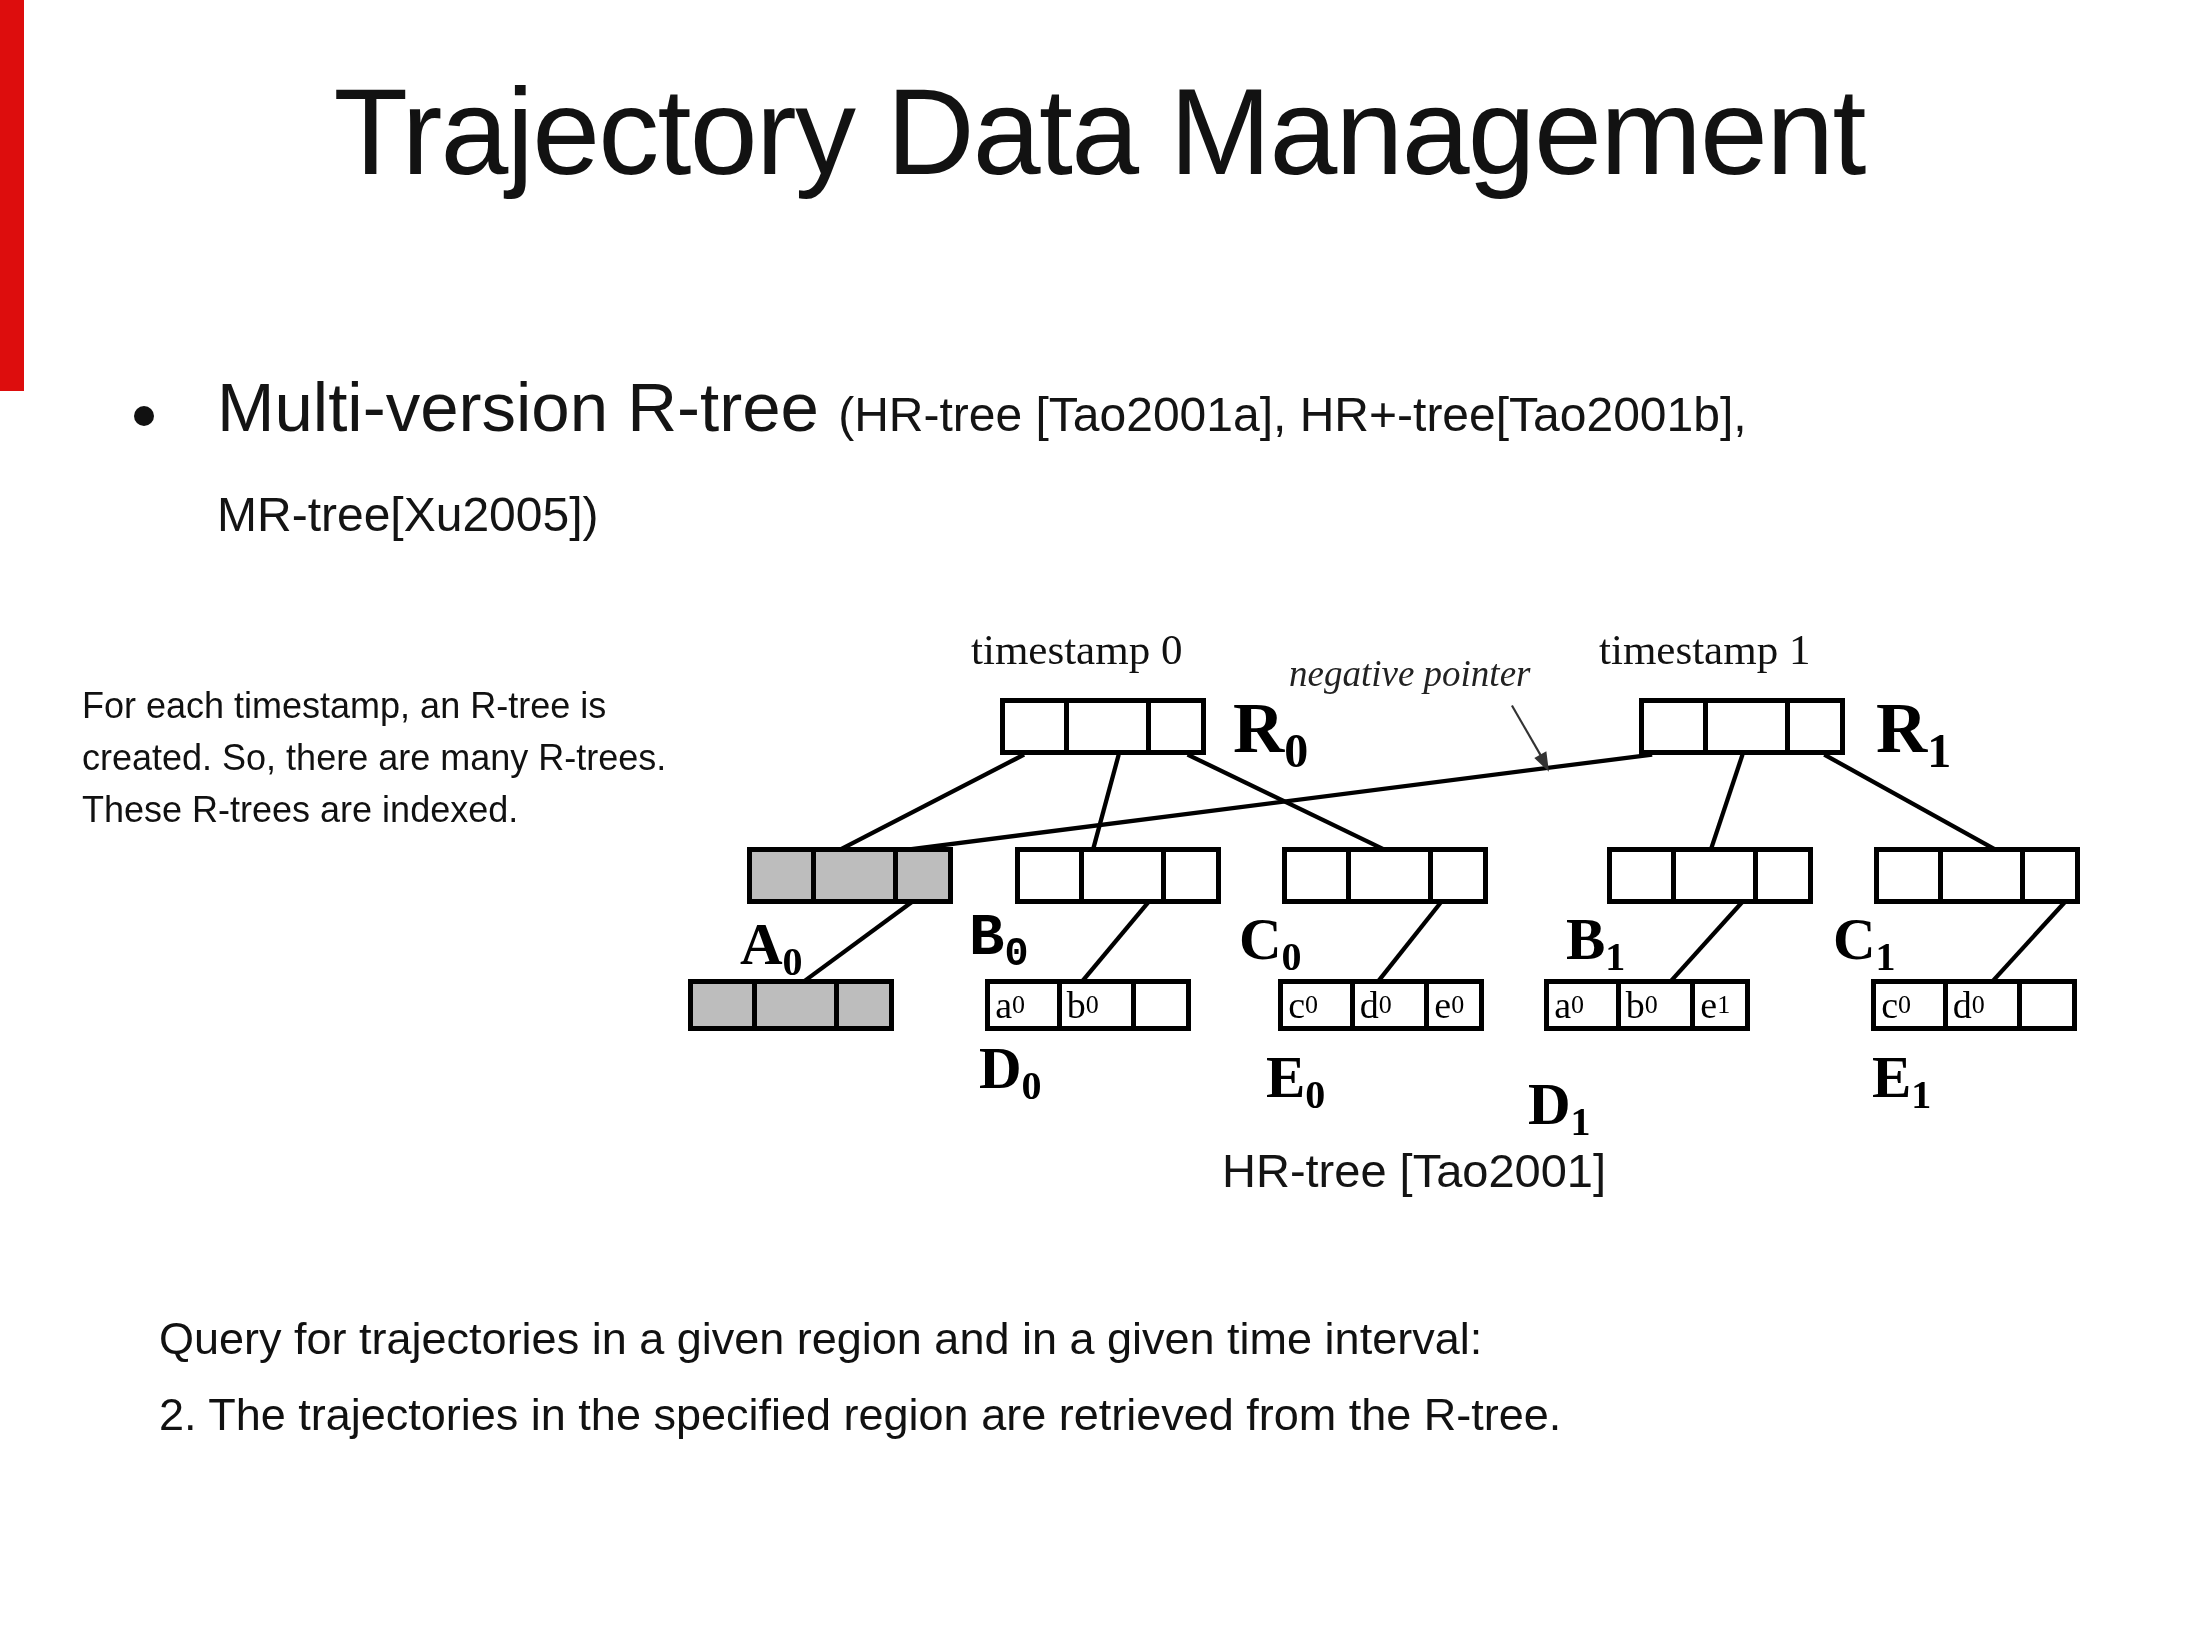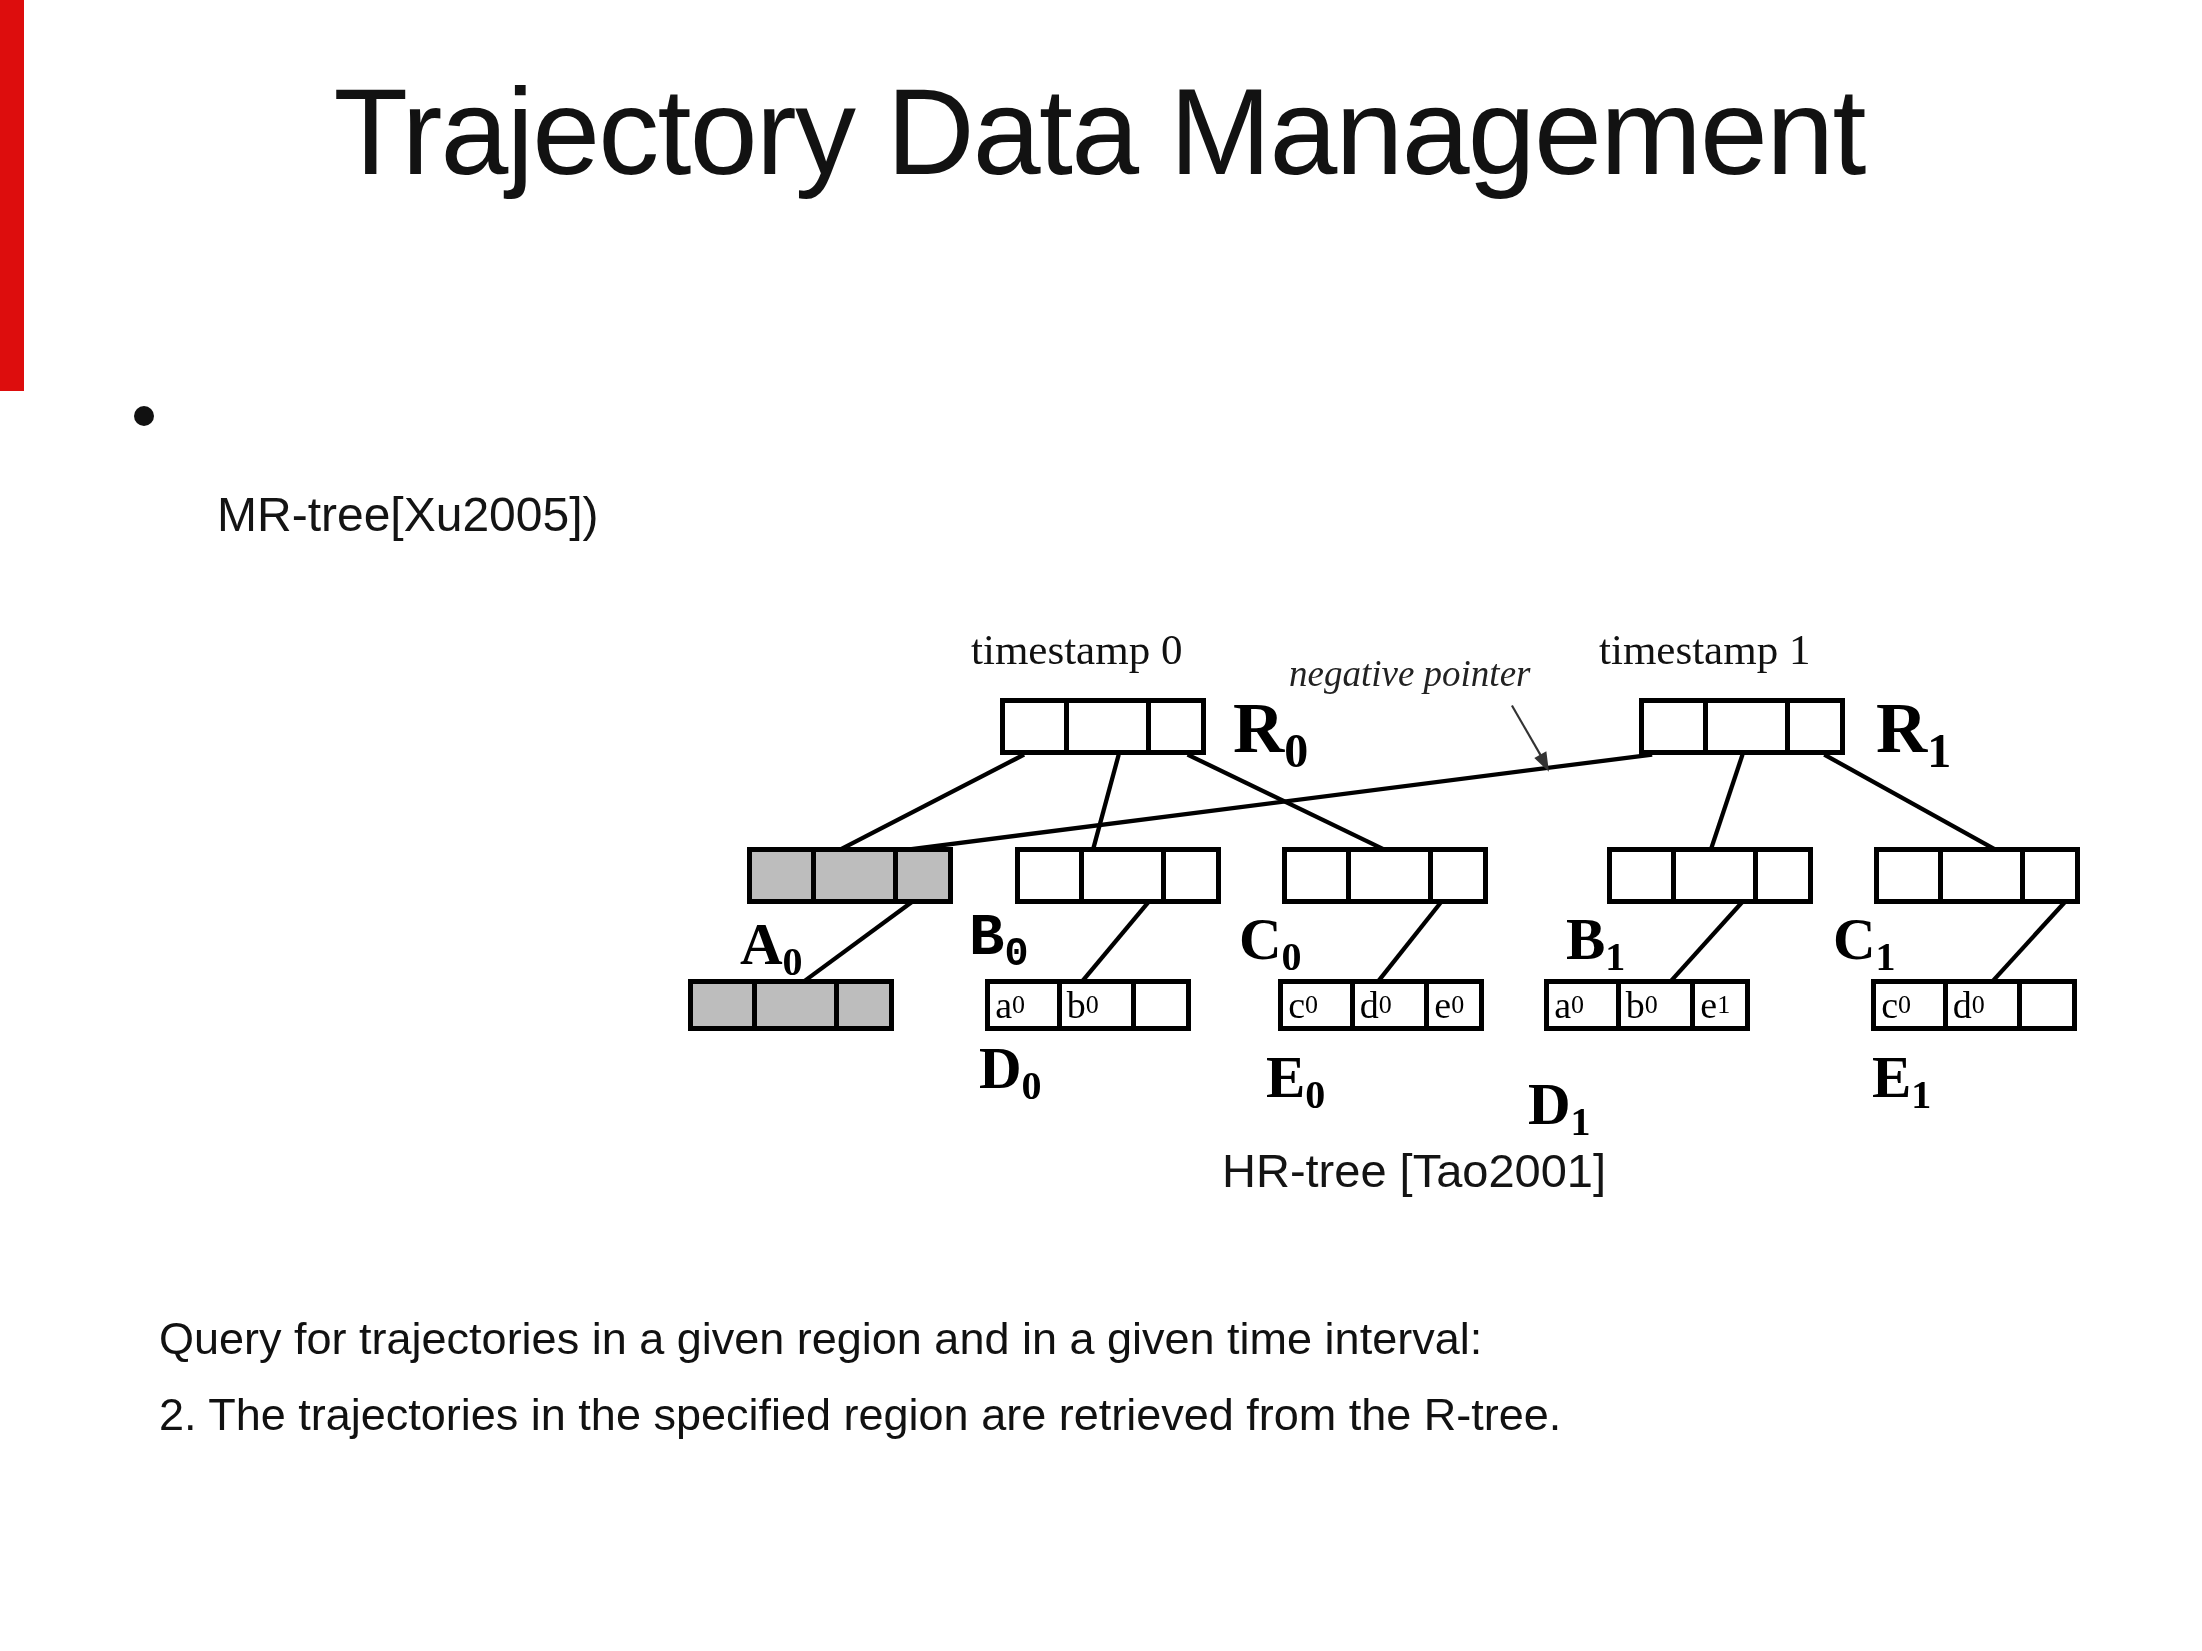--- a/index.html
+++ b/index.html
@@ -58,22 +58,28 @@
 </head>
 <body>
 
 <div id="slide">
 
   <div class="redbar" style="background: rgb(221, 13, 13);"></div>
 
   <div class="title">Trajectory Data Management</div>
 
   <div class="bullet-dot"></div>
+  <div class="bullet-line1"><span class="bullet-main">Multi-version R-tree </span><span class="bullet-annot">(HR-tree [Tao2001a], HR+-tree[Tao2001b],</span></div>
   <div class="bullet-line2">MR-tree[Xu2005])</div>
 
+  <div class="note">
+    <div>For each timestamp, an R-tree is</div>
+    <div>created. So, there are many R-trees.</div>
+    <div>These R-trees are indexed.</div>
+  </div>
 
   <svg class="lines" width="2203" height="1652" viewBox="0 0 2560 1920">
     <g stroke="#000" stroke-width="5">
       <line x1="1190" y1="877" x2="975" y2="988"></line>
       <line x1="1300" y1="877" x2="1270" y2="988"></line>
       <line x1="1380" y1="877" x2="1610" y2="988"></line>
       <line x1="1920" y1="877" x2="1050" y2="988"></line>
       <line x1="2025" y1="877" x2="1988" y2="988"></line>
       <line x1="2120" y1="877" x2="2320" y2="988"></line>
       <line x1="1060" y1="1048" x2="935" y2="1140"></line>

